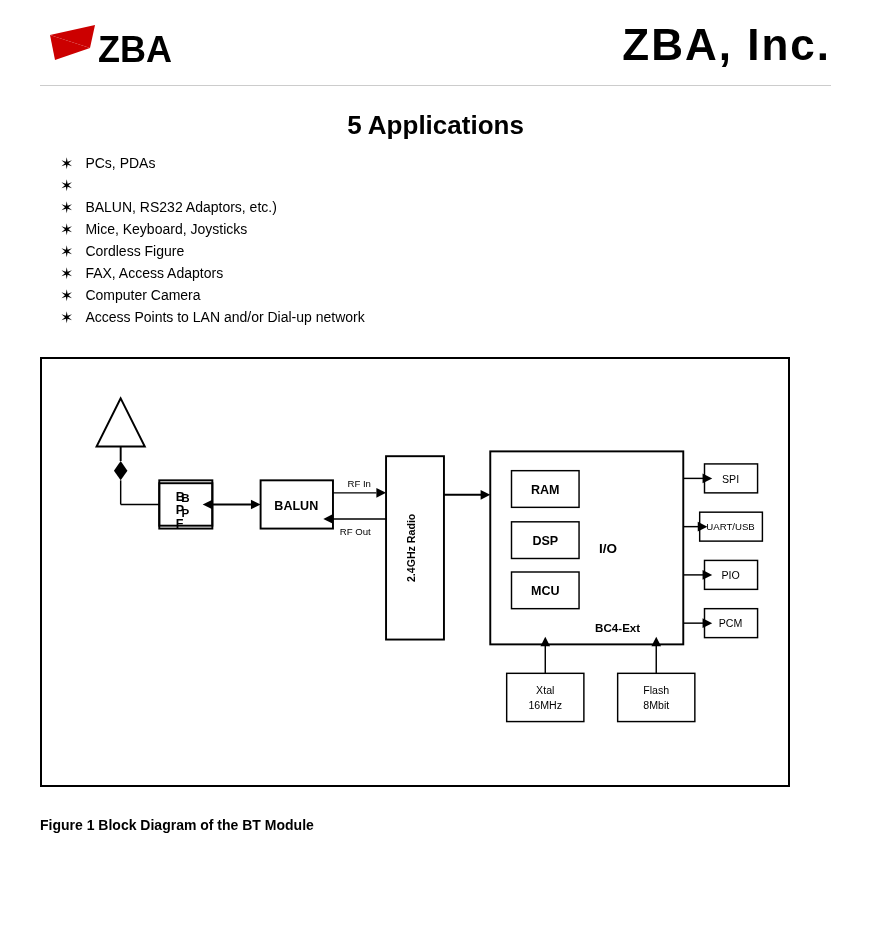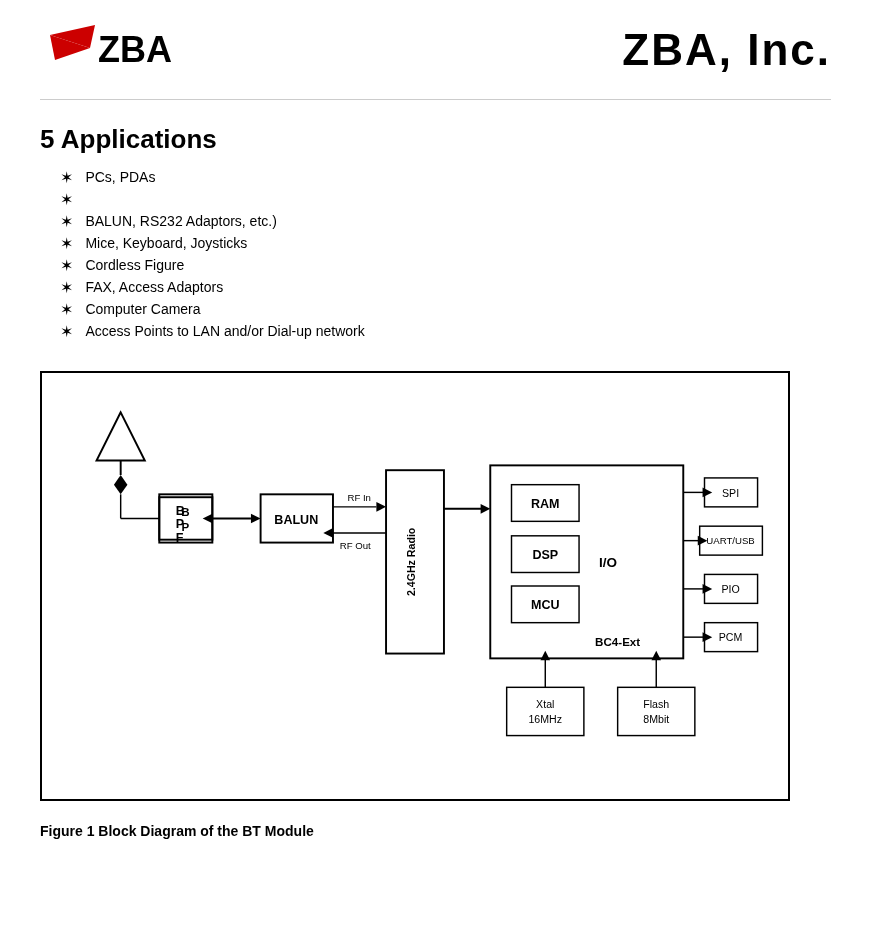--- a/index.html
+++ b/index.html
@@ -9,24 +9,24 @@
       background: #ffffff;
       font-family: Arial, sans-serif;
       color: #000000;
       padding: 20px 40px;
     }
 
     
     .header {
       display: flex;
       justify-content: space-between;
-      align-items: flex-end;
+      align-items: flex-start;
       margin-bottom: 24px;
       border-bottom: 1px solid #ccc;
-      padding-bottom: 24px;
+      padding-bottom: 10px;
     }
     .logo-container {
       display: flex;
       align-items: center;
     }
     .logo-svg {
       width: 160px;
       height: 55px;
     }
     .company-name {
@@ -34,20 +34,21 @@
       font-weight: bold;
       font-family: Arial, sans-serif;
       letter-spacing: 2px;
     }
 
     
     .section-title {
       font-size: 26px;
       font-weight: bold;
       margin-bottom: 14px;
+      text-align: center;
     }
 
     
     .applications-section {
       margin-bottom: 30px;
     }
     .app-list {
       list-style: none;
       padding-left: 20px;
     }
@@ -81,21 +82,21 @@
     
     .diagram-svg {
       width: 100%;
       height: 100%;
     }
 
     
     .figure-caption {
       font-size: 14px;
       font-weight: bold;
-      margin-top: 22px;
+      margin-top: 30px;
     }
   </style>
 </head>
 <body>
 
 <div class="header">
   <div class="logo-container">
 
     <svg class="logo-svg" viewBox="0 0 160 55" xmlns="http://www.w3.org/2000/svg">
 

